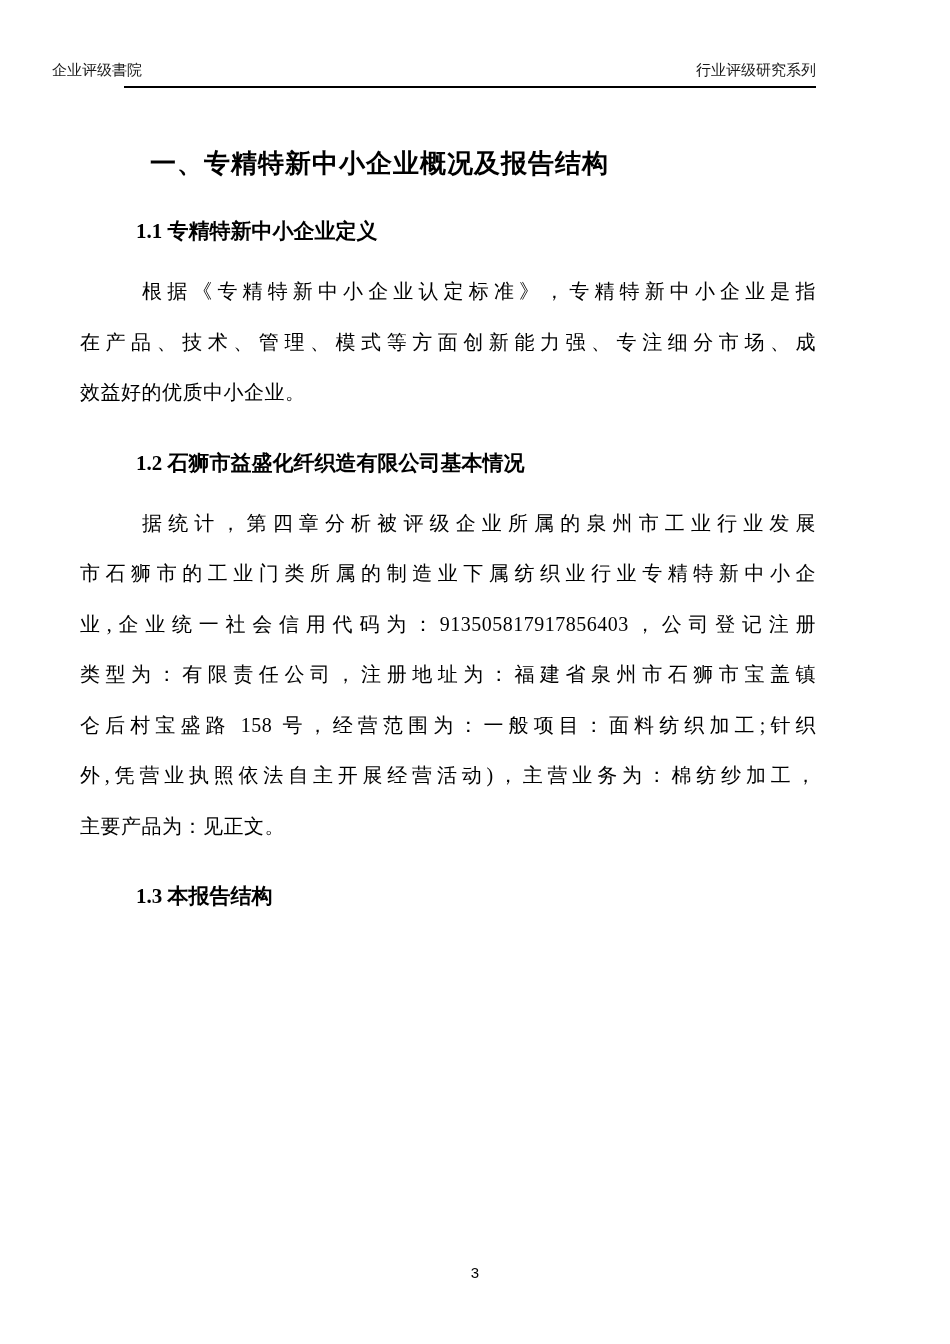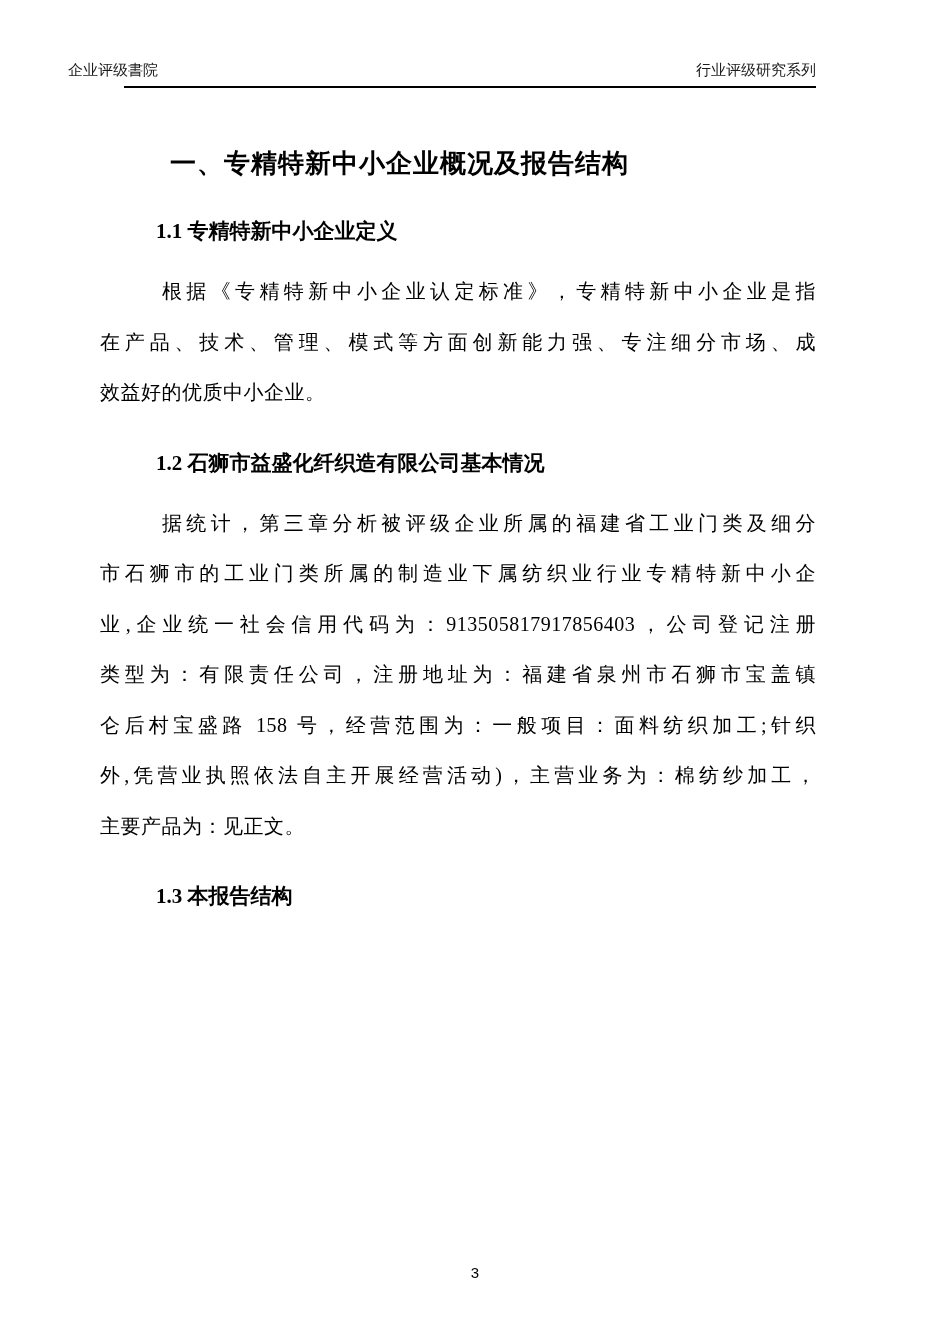--- a/index.html
+++ b/index.html
@@ -14,32 +14,32 @@
     margin: 0 auto;
     background: #ffffff;
     color: #000000;
     font-family: "Liberation Serif", serif;
     overflow: hidden;
   }
   .header {
     display: flex;
     justify-content: space-between;
     align-items: flex-end;
-    padding: 60px 134px 0 68px;
+    padding: 60px 134px 0 52px;
     font-family: "Liberation Sans", sans-serif;
     font-size: 15px;
     line-height: 20px;
     color: #1a1a1a;
   }
   .rule {
     margin: 6px 134px 0 124px;
     border-bottom: 2px solid #000000;
   }
   .content {
-    padding: 0 134px 0 100px;
+    padding: 0 134px 0 80px;
   }
   h1.doc-title {
     margin: 58px 0 0 70px;
     font-size: 26px;
     line-height: 36px;
     font-weight: bold;
     letter-spacing: 1px;
   }
   h2.sec-heading {
     margin: 34px 0 0 56px;
@@ -95,21 +95,21 @@
 
     <h2 class="sec-heading">1.1 专精特新中小企业定义</h2>
     <div class="para">
       <div class="line indent">根据《专精特新中小企业认定标准》，专精特新中小企业是指</div>
       <div class="line">在产品、技术、管理、模式等方面创新能力强、专注细分市场、成</div>
       <div class="line lastline">效益好的优质中小企业。</div>
     </div>
 
     <h2 class="sec-heading after-para">1.2 石狮市益盛化纤织造有限公司基本情况</h2>
     <div class="para">
-      <div class="line indent">据统计，第三章分析被评级企业所属的福建省工业门类及细分</div>
+      <div class="line indent">据统计，第四章分析被评级企业所属的泉州市工业行业发展</div>
       <div class="line">市石狮市的工业门类所属的制造业下属纺织业行业专精特新中小企</div>
       <div class="line">业,企业统一社会信用代码为：913505817917856403，公司登记注册</div>
       <div class="line">类型为：有限责任公司，注册地址为：福建省泉州市石狮市宝盖镇</div>
       <div class="line">仑后村宝盛路 158 号，经营范围为：一般项目：面料纺织加工;针织</div>
       <div class="line">外,凭营业执照依法自主开展经营活动)，主营业务为：棉纺纱加工，</div>
       <div class="line lastline">主要产品为：见正文。</div>
     </div>
 
     <h2 class="sec-heading after-para">1.3 本报告结构</h2>
 

